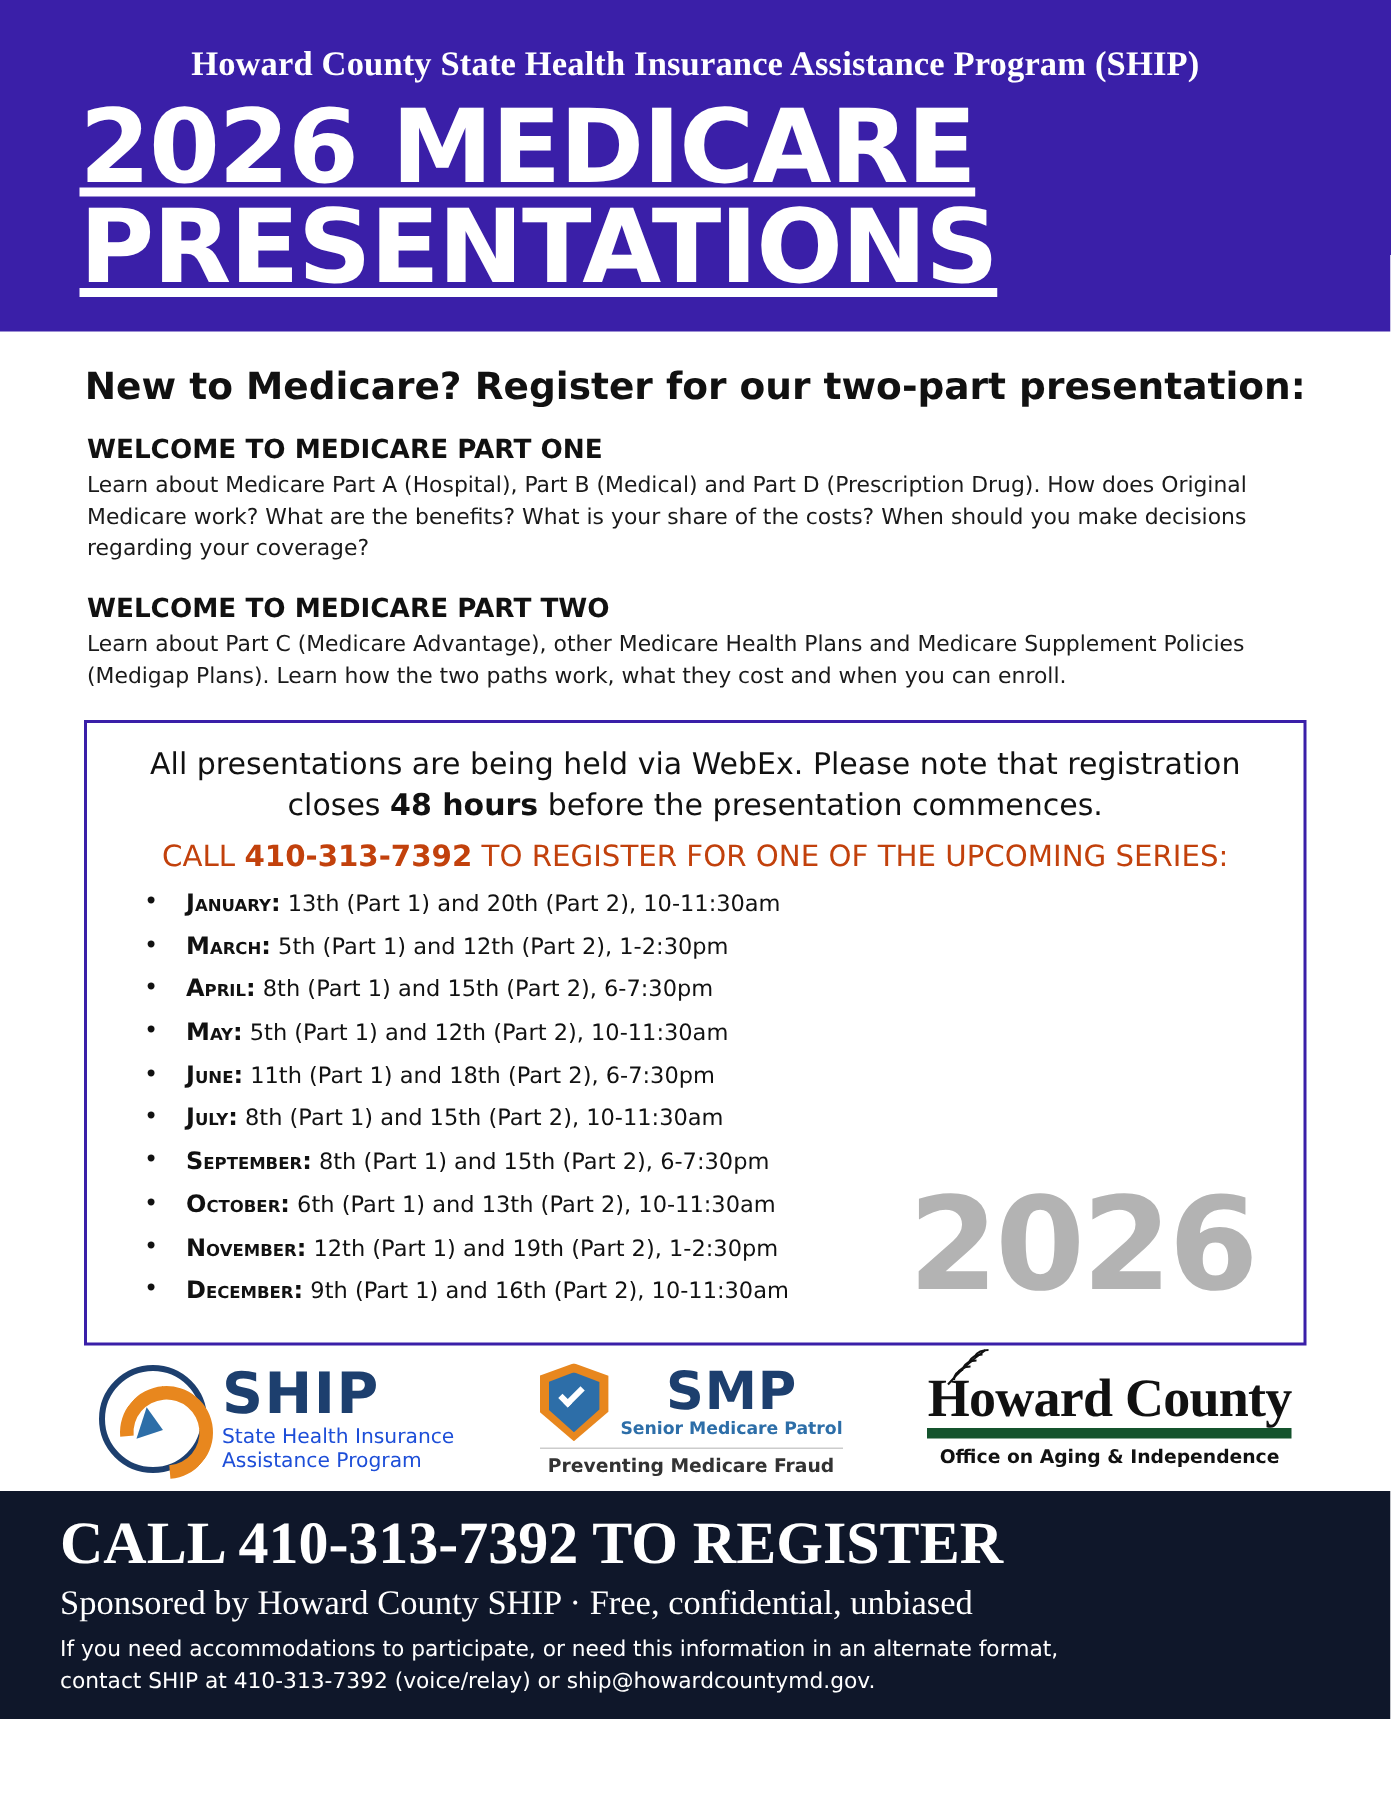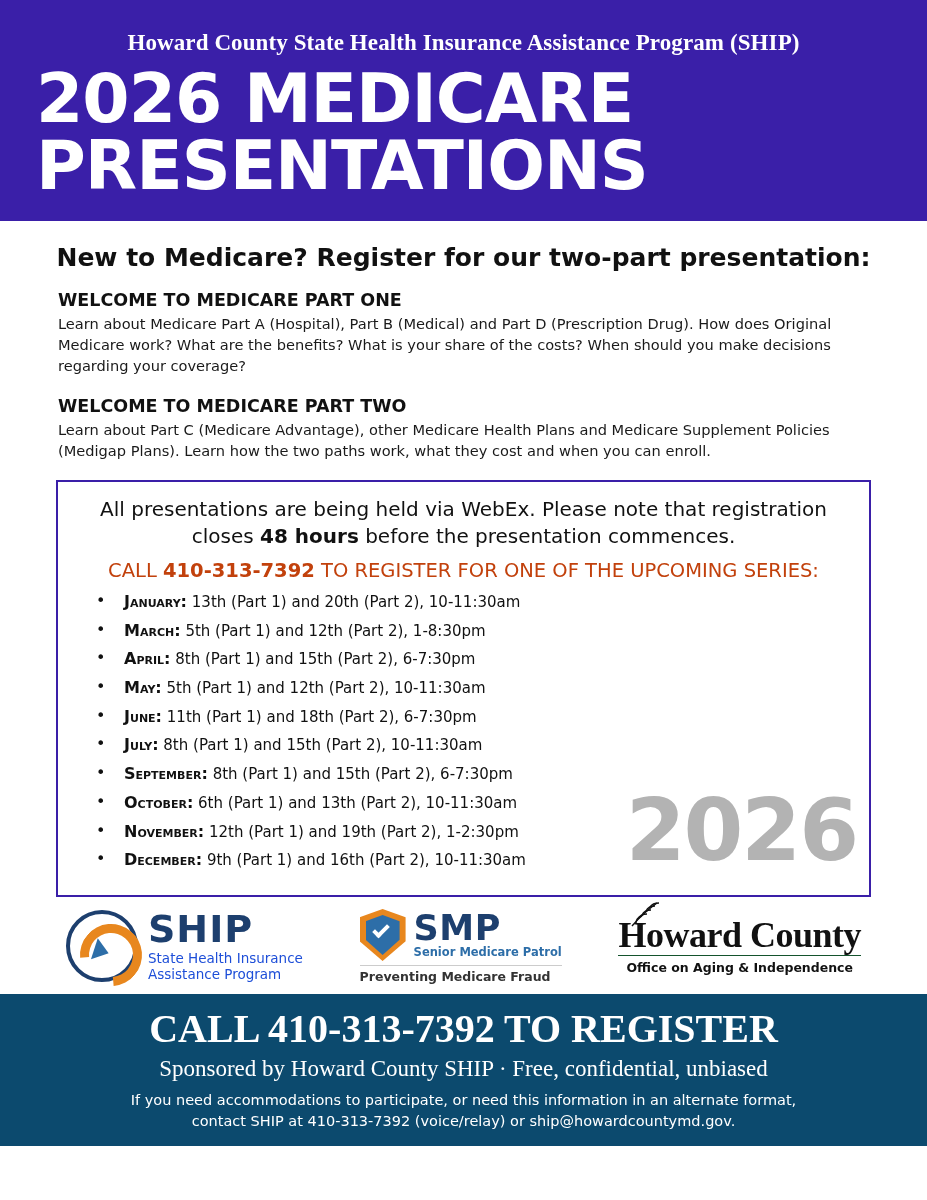--- a/index.html
+++ b/index.html
@@ -33,21 +33,22 @@
     letter-spacing: 0.1px;
     margin: 0 0 4px 0;
   }
   .header-title {
     color: #ffffff;
     font-family: "DejaVu Sans", sans-serif;
     font-weight: bold;
     font-size: 68px;
     line-height: 0.98;
     letter-spacing: -1px;
-    padding: 6px 0 0 36px;
+    padding: 6px 0 0 53px;
+    text-decoration: underline;
   }
   .header-title .line2 { display: block; }
 
   
   .body-wrap {
     padding: 22px 56px 0 56px;
   }
   .lead {
     font-family: "DejaVu Sans", sans-serif;
     font-weight: bold;
@@ -93,21 +94,21 @@
     font-family: "DejaVu Sans", sans-serif;
     font-size: 19.5px;
     color: #c2410c;
     text-align: center;
     margin: 8px 0 4px 0;
   }
   .infobox-call b { font-weight: bold; }
 
   .year-watermark {
     position: absolute;
-    right: 12px;
+    right: 32px;
     bottom: 22px;
     font-family: "DejaVu Sans", sans-serif;
     font-weight: bold;
     font-size: 86px;
     color: #b3b3b3;
     letter-spacing: -2px;
     line-height: 1;
     z-index: 0;
   }
 
@@ -187,21 +188,21 @@
     line-height: 1;
   }
   .ship-text .ship-sub {
     font-family: "DejaVu Sans", sans-serif;
     font-size: 13.5px;
     color: #1d4ed8;
     line-height: 1.25;
     margin-top: 2px;
   }
 
-  .logo-smp { }
+  .logo-smp { text-align: center; }
   .smp-row { display: flex; align-items: center; justify-content: center; gap: 8px; }
   .smp-shield {
     width: 46px; height: 52px;
     background: #e8871e;
     clip-path: polygon(50% 0%, 100% 16%, 100% 62%, 50% 100%, 0% 62%, 0% 16%);
     position: relative;
     flex: none;
   }
   .smp-shield:after {
     content: "";
@@ -251,37 +252,36 @@
     left: 6px; top: -16px;
     width: 40px; height: 26px;
   }
   .hc-name {
     font-family: "Liberation Serif", serif;
     font-weight: bold;
     font-size: 36px;
     color: #111111;
     letter-spacing: -0.5px;
     line-height: 1;
-    border-bottom: 1px solid #14532d;
+    border-bottom: 7px solid #14532d;
     padding-bottom: 2px;
   }
   .hc-sub {
     font-family: "DejaVu Sans", sans-serif;
     font-size: 12.5px;
     font-weight: bold;
     color: #111111;
     margin-top: 4px;
     text-align: center;
   }
 
   
   .footer {
-    background: #0c4a6e;
+    background: #0f172a;
     padding: 14px 40px 14px 40px;
-    text-align: center;
   }
   .footer-call {
     font-family: "Liberation Serif", serif;
     font-weight: bold;
     font-size: 40px;
     color: #ffffff;
     line-height: 1.05;
     margin: 0;
   }
   .footer-spon {
@@ -326,21 +326,21 @@
     <div class="infobox">
 
       <div class="year-watermark">2026</div>
 
       <p class="infobox-line"><span>All presentations are being held via WebEx. Please note that registration closes </span><b>48 hours</b><span> before the presentation commences.</span></p>
 
       <p class="infobox-call"><span>CALL </span><b>410-313-7392</b><span> TO REGISTER FOR ONE OF THE UPCOMING SERIES:</span></p>
 
       <ul class="sched">
         <li><span class="mon">January:</span> <span>13th (Part 1) and 20th (Part 2), 10-11:30am</span></li>
-        <li><span class="mon">March:</span> <span>5th (Part 1) and 12th (Part 2), 1-8:30pm</span></li>
+        <li><span class="mon">March:</span> <span>5th (Part 1) and 12th (Part 2), 1-2:30pm</span></li>
         <li><span class="mon">April:</span> <span>8th (Part 1) and 15th (Part 2), 6-7:30pm</span></li>
         <li><span class="mon">May:</span> <span>5th (Part 1) and 12th (Part 2), 10-11:30am</span></li>
         <li><span class="mon">June:</span> <span>11th (Part 1) and 18th (Part 2), 6-7:30pm</span></li>
         <li><span class="mon">July:</span> <span>8th (Part 1) and 15th (Part 2), 10-11:30am</span></li>
         <li><span class="mon">September:</span> <span>8th (Part 1) and 15th (Part 2), 6-7:30pm</span></li>
         <li><span class="mon">October:</span> <span>6th (Part 1) and 13th (Part 2), 10-11:30am</span></li>
         <li><span class="mon">November:</span> <span>12th (Part 1) and 19th (Part 2), 1-2:30pm</span></li>
         <li><span class="mon">December:</span> <span>9th (Part 1) and 16th (Part 2), 10-11:30am</span></li>
       </ul>
     </div>

